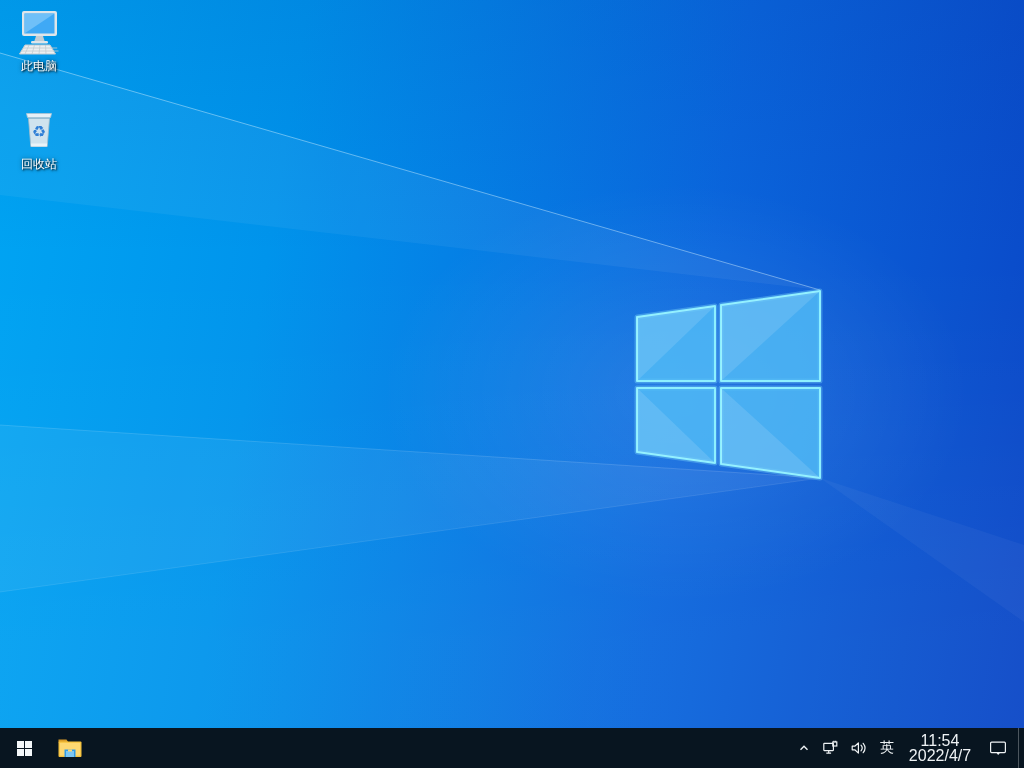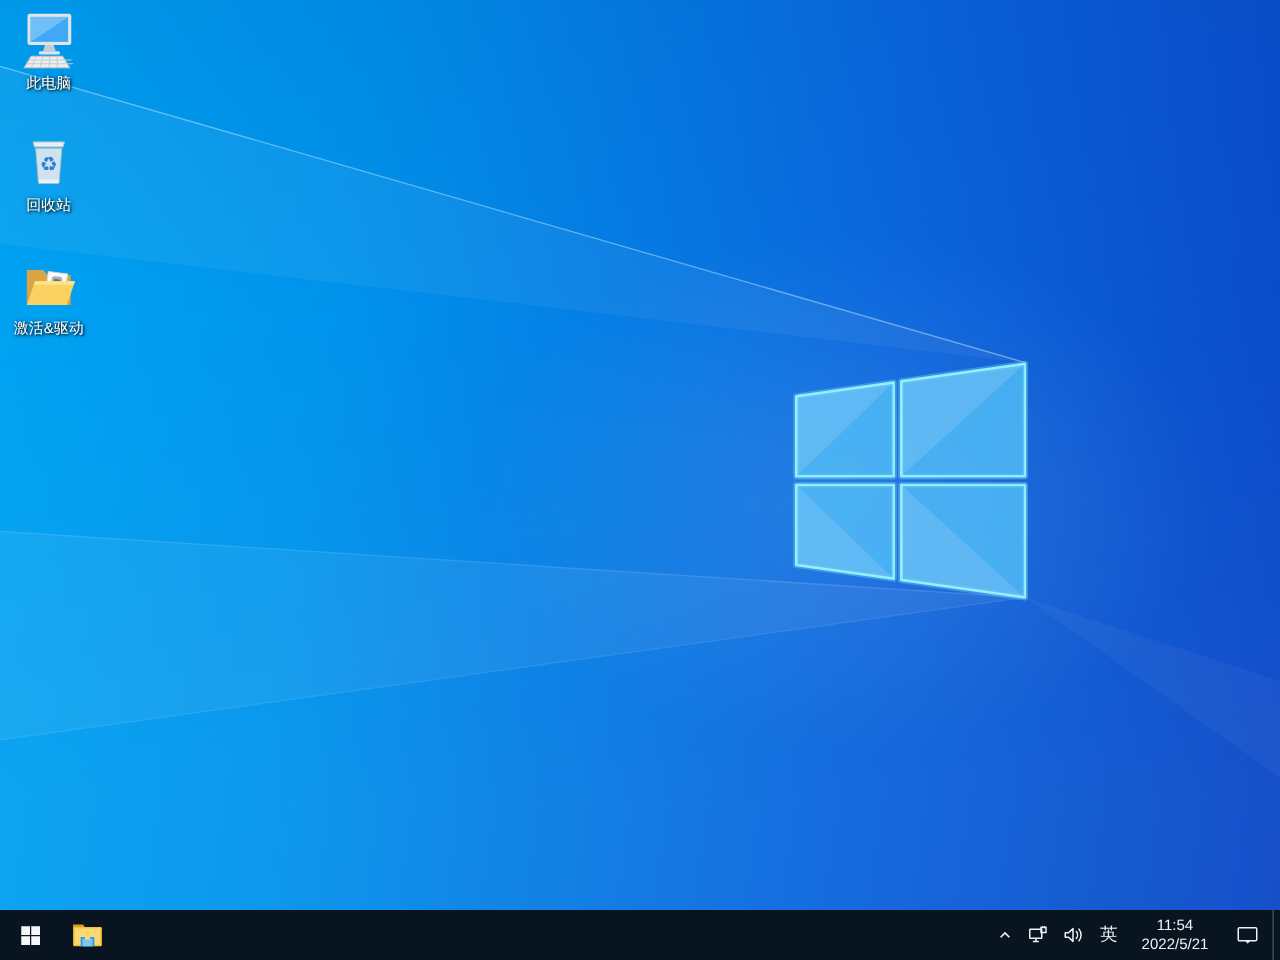--- a/index.html
+++ b/index.html
@@ -55,21 +55,21 @@
     display:flex; align-items:stretch; color:#eef2f4;
   }
   .tb-btn{ display:flex; align-items:center; justify-content:center; height:40px; cursor:default; }
   .start-btn{ width:48px; }
   .explorer-btn{ width:44px; }
   .tb-right{ margin-left:auto; display:flex; align-items:stretch; }
   .tray-btn{ width:28px; }
   .chevron-btn{ width:24px; }
   .ime-btn{ width:30px; font-size:14px; }
   .clock-btn{ width:76px; flex-direction:column; justify-content:center;
-    font-size:12px; line-height:15px; text-align:center; }
+    font-size:16px; line-height:15px; text-align:center; }
   .action-btn{ width:40px; }
   .show-desktop{ width:6px; border-left:1px solid rgba(255,255,255,.28); height:40px; }
   svg{ display:block; }
 </style>
 </head>
 <body>
 
 <div class="desktop">
 
   <svg class="wallpaper-overlay" width="1024" height="728" viewBox="0 0 1024 728">
@@ -123,37 +123,20 @@
       <svg width="48" height="48" viewBox="0 0 48 48">
         <path d="M11.5 7.5 h25 l-1 4 h-23 z" fill="#e6f0f7" stroke="#aec4d2" stroke-width="0.8"></path>
         <path d="M13.5 12.5 h21 l-2.3 28 h-16.4 z" fill="#cfe3ee" stroke="#a5bcca" stroke-width="0.8"></path>
         <path d="M15.9 37.5 h16.2 l-0.3 3 h-15.6 z" fill="#e9f3f8"></path>
         <text x="24" y="31" font-size="16" fill="#2f7fd6" text-anchor="middle" font-family="DejaVu Sans, sans-serif">♻</text>
       </svg>
     </div>
     <span class="label">回收站</span>
   </div>
 
-  <div class="desk-icon pos-2">
-    <div class="glyph">
-      <svg width="48" height="48" viewBox="0 0 48 48">
-        <path d="M6.5 12 h13 l3.5 4 H41.5 v24 H6.5 z" fill="#dda443"></path>
-        <g transform="rotate(7 29 27)">
-          <rect x="22" y="14" width="15.5" height="21" fill="#fbfbfb" stroke="#d5d5d5" stroke-width="0.8"></rect>
-          <rect x="25.5" y="17" width="8.5" height="9" rx="2.5" fill="#a7b0b6"></rect>
-          <rect x="27.5" y="19" width="4.5" height="3" rx="1" fill="#5b6warning4" opacity="0"></rect>
-          <rect x="27.3" y="19.2" width="5" height="3.2" rx="1" fill="#6a7артு" opacity="0"></rect>
-          <rect x="27.3" y="19.2" width="5" height="3.2" rx="1" fill="#697075"></rect>
-        </g>
-        <path d="M6.5 40 L13 21 H45 L38.5 40 Z" fill="#f9d262"></path>
-        <path d="M13 21 H45 l-1 2.8 H12 z" fill="#ffe389"></path>
-      </svg>
-    </div>
-    <span class="label">激活&amp;驱动</span>
-  </div>
 
 </div>
 
 <div class="taskbar">
 
   <div class="tb-btn start-btn">
     <svg width="17" height="17" viewBox="0 0 17 17">
       <rect x="1" y="1" width="7" height="7" fill="#f4f8fa"></rect>
       <rect x="9" y="1" width="7" height="7" fill="#f4f8fa"></rect>
       <rect x="1" y="9" width="7" height="7" fill="#f4f8fa"></rect>
@@ -200,21 +183,21 @@
         </g>
       </svg>
     </div>
 
     <div class="tb-btn ime-btn">
       <span>英</span>
     </div>
 
     <div class="tb-btn clock-btn">
       <span>11:54</span>
-      <span>2022/5/21</span>
+      <span>2022/4/7</span>
     </div>
 
     <div class="tb-btn action-btn">
       <svg width="18" height="17" viewBox="0 0 18 17">
         <rect x="1.6" y="2.2" width="14.8" height="10.4" rx="1" fill="none" stroke="#eef2f4" stroke-width="1.2"></rect>
         <path d="M7.2 12.6 h4 l-2 2.3 z" fill="#eef2f4"></path>
       </svg>
     </div>
 
     <div class="show-desktop"></div>

